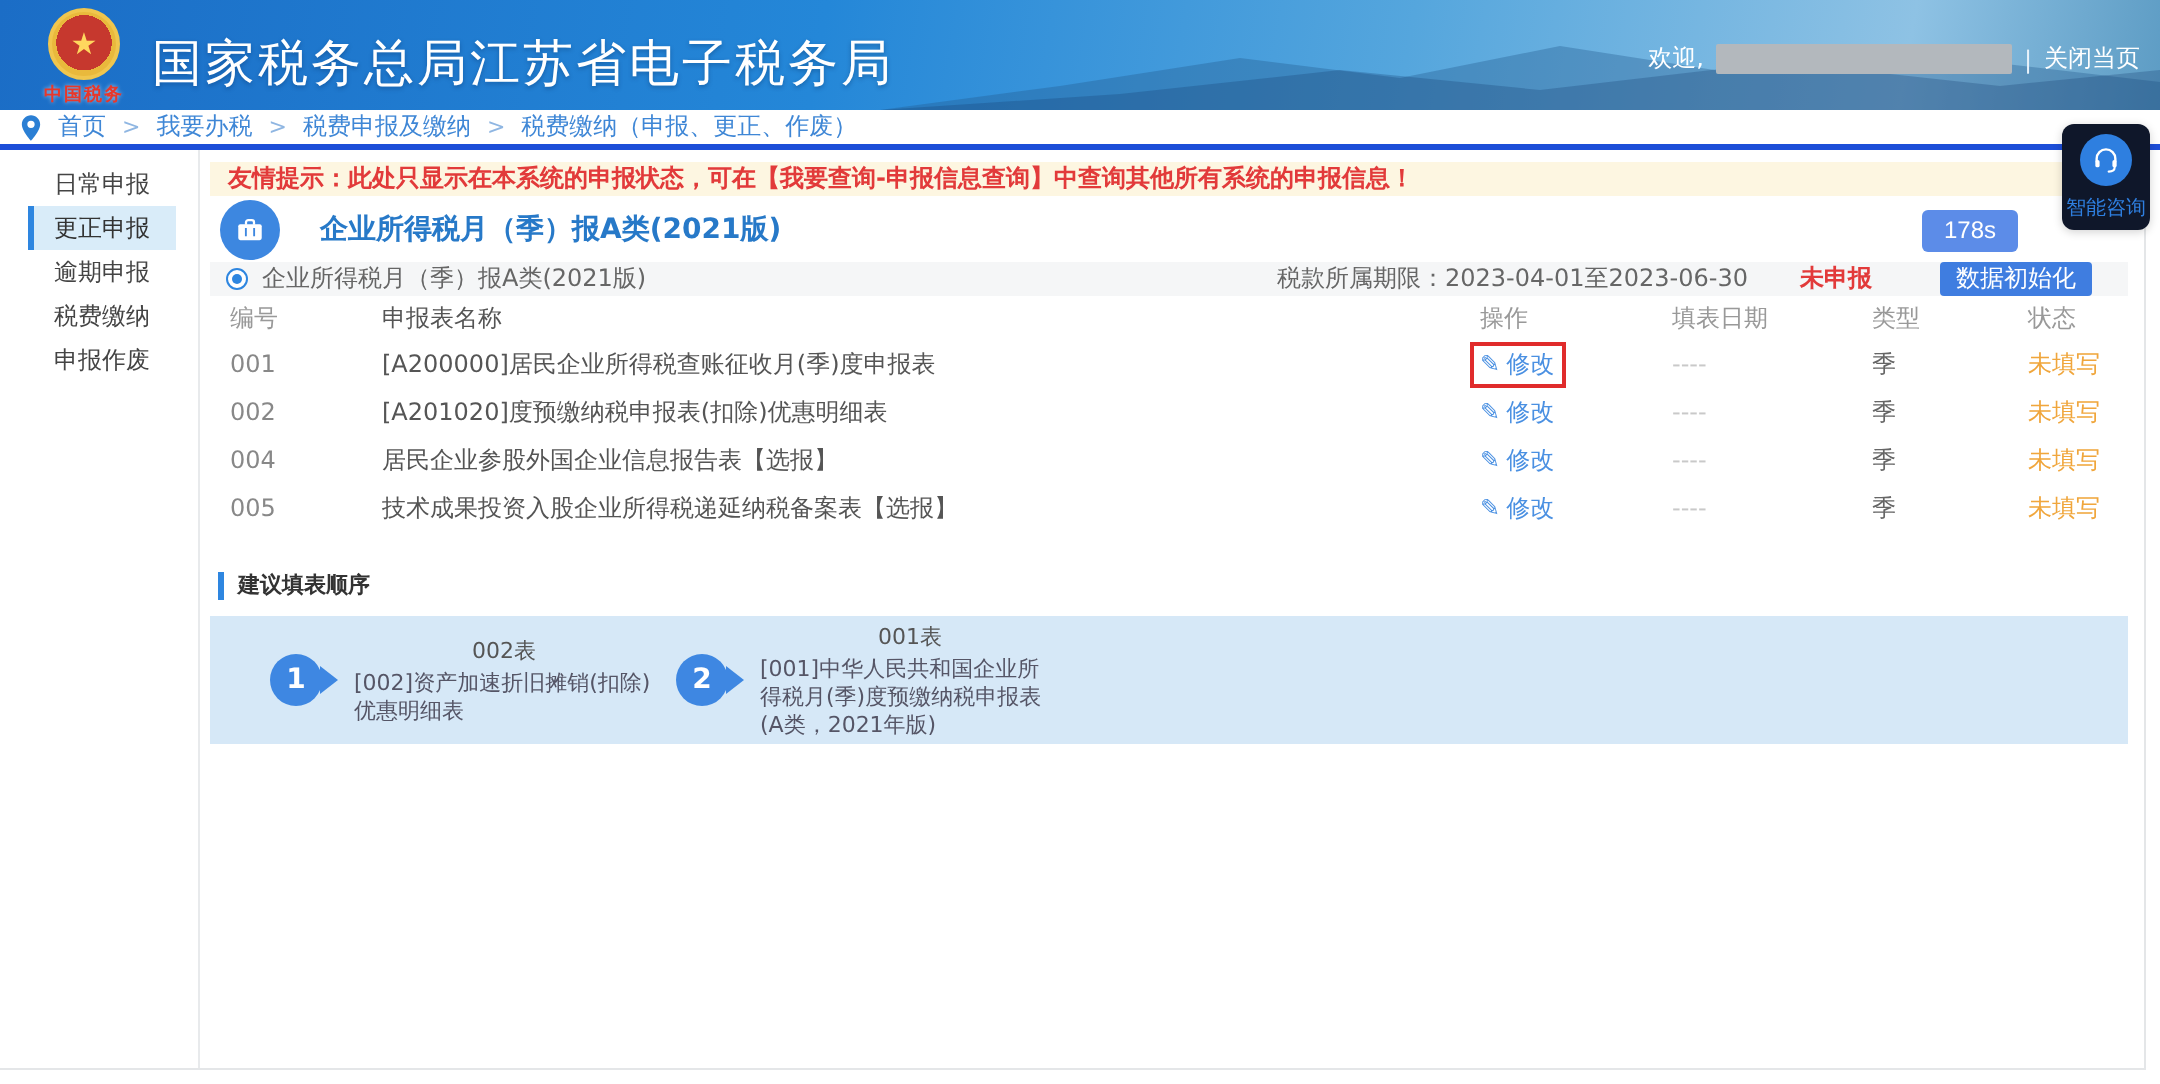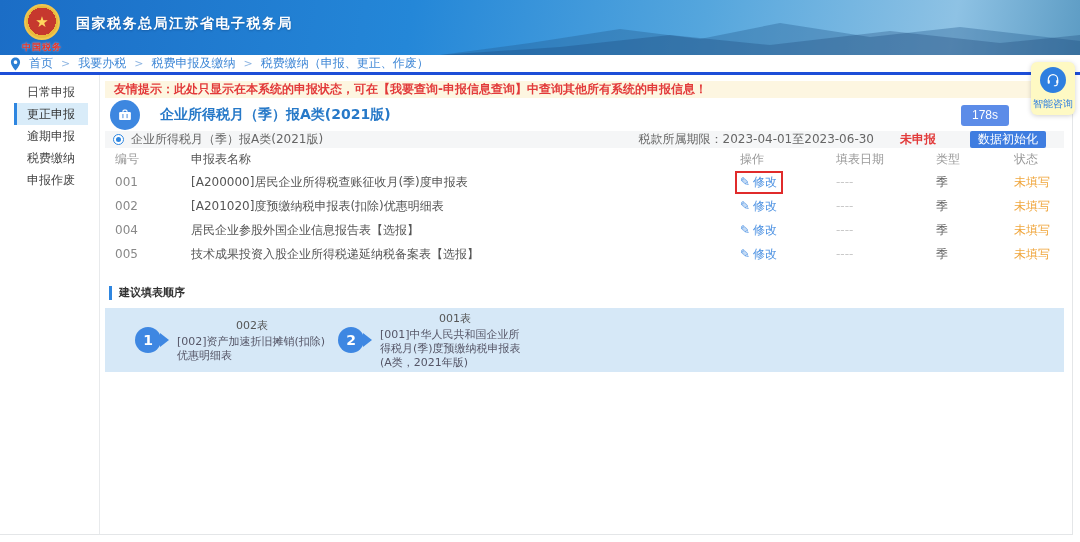--- a/index.html
+++ b/index.html
@@ -11,21 +11,21 @@
   .app-header { position:relative; height:55px;
     background:linear-gradient(100deg,#1b6dc6 0%,#2487d8 38%,#55a6dd 65%,#8ec2e4 88%,#5d9cc4 100%);
     overflow:hidden; }
   .mountains { position:absolute; right:0; bottom:0; width:640px; height:38px; }
   .logo-wrap { position:absolute; left:16px; top:4px; width:52px; text-align:center; }
   .emblem { width:36px; height:36px; margin:0 auto; border-radius:50%;
     background:radial-gradient(circle at 50% 48%, #c6382e 0 60%, #e9b93c 60% 100%);
     border:2px solid #f0c64e; color:#ffd75e; font-size:15px; line-height:33px; text-align:center; }
   .logo-sub { font-size:9px; font-weight:bold; color:#e8372a; margin-top:1px; letter-spacing:1px;
     text-shadow:0 0 2px rgba(255,255,255,.6); white-space:nowrap; }
-  .app-title { position:absolute; left:76px; top:15px; color:#fff; font-size:14px; font-weight:bold;
+  .app-title { position:absolute; left:76px; top:15px; color:#fff; font-size:25px; font-weight:normal;
     letter-spacing:1.5px; text-shadow:0 1px 2px rgba(0,40,90,.35); }
   .header-right { position:absolute; right:10px; top:21px; display:flex; align-items:center;
     color:#fff; font-size:12px; gap:6px; }
   .redacted { display:inline-block; width:148px; height:15px; background:#b3b8bd; border-radius:1px; }
   .hdr-sep { color:#e8f2fa; }
   .close-link { color:#fff; text-decoration:none; cursor:pointer; }
 
   
   .breadcrumb { height:20px; display:flex; align-items:center; gap:8px; padding-left:10px;
     font-size:12px; border-bottom:3px solid #1d4ed8; background:#fff; }
@@ -94,40 +94,46 @@
     color:#fff; font-size:14px; font-weight:bold; display:flex; align-items:center; justify-content:center;
     flex:0 0 auto; }
   .step-badge::after { content:''; position:absolute; left:25px; top:50%; transform:translateY(-50%);
     border-left:9px solid #3e87e2; border-top:7px solid transparent; border-bottom:7px solid transparent; }
   .step-text { margin-left:16px; }
   .step-form-no { text-align:center; font-size:11px; color:#555; margin-bottom:2px; }
   .step-name { width:150px; font-size:11px; color:#556; line-height:14px; }
 
   
   .float-widget { position:absolute; top:62px; right:5px; width:44px; padding:5px 2px 4px;
-    background:#fef9c3; border-radius:6px; box-shadow:0 1px 5px rgba(0,0,0,.18); text-align:center; cursor:pointer; }
+    background:#0f172a; border-radius:6px; box-shadow:0 1px 5px rgba(0,0,0,.18); text-align:center; cursor:pointer; }
   .float-icon { width:26px; height:26px; margin:0 auto; border-radius:50%; background:#2e7fe0;
     display:flex; align-items:center; justify-content:center; }
   .float-label { margin-top:4px; font-size:10px; color:#2e7fe0; white-space:nowrap; }
 </style>
 </head>
 <body>
 
 <div class="page">
 
   <header class="app-header">
     <svg class="mountains" viewBox="0 0 640 38" preserveAspectRatio="none">
       <polygon points="0,38 90,26 180,12 260,22 340,6 430,20 520,10 640,24 640,38" fill="rgba(35,90,140,0.35)"></polygon>
       <polygon points="0,38 120,30 230,18 330,28 450,14 560,26 640,18 640,38" fill="rgba(20,60,110,0.28)"></polygon>
     </svg>
     <div class="logo-wrap">
       <div class="emblem">★</div>
       <div class="logo-sub">中国税务</div>
     </div>
     <h1 class="app-title">国家税务总局江苏省电子税务局</h1>
+    <div class="header-right">
+      <span>欢迎,</span>
+      <span class="redacted"></span>
+      <span class="hdr-sep">|</span>
+      <a class="close-link">关闭当页</a>
+    </div>
   </header>
 
   <nav class="breadcrumb">
     <svg class="pin-icon" viewBox="0 0 24 30">
       <path d="M12 1C6.5 1 2 5.5 2 11c0 7.5 10 18 10 18s10-10.5 10-18c0-5.5-4.5-10-10-10zm0 14a4 4 0 1 1 0-8 4 4 0 0 1 0 8z" fill="#2b7fd4"></path>
     </svg>
     <a class="bc-link">首页</a>
     <span class="bc-sep">&gt;</span>
     <a class="bc-link">我要办税</a>
     <span class="bc-sep">&gt;</span>

